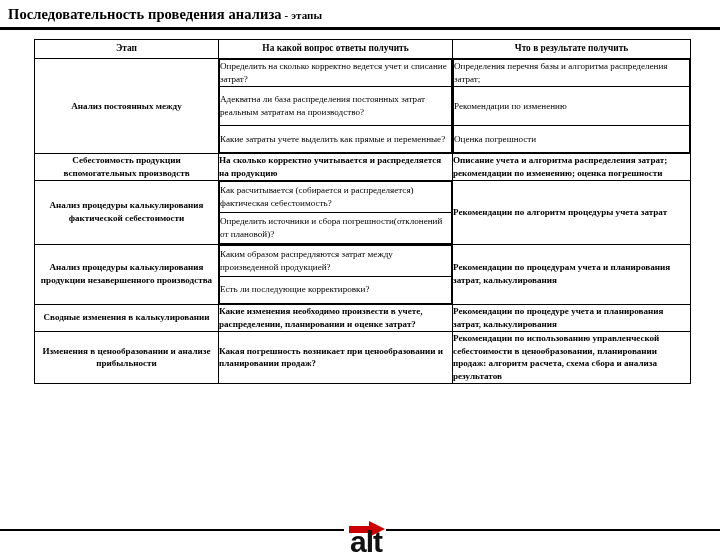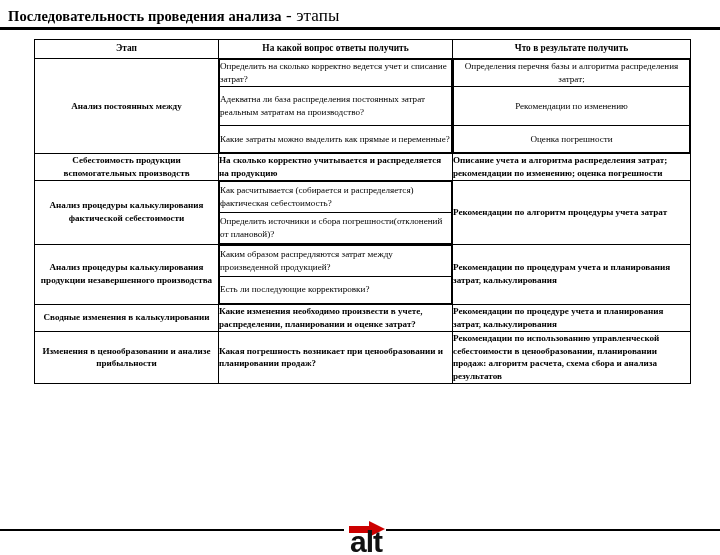--- a/index.html
+++ b/index.html
@@ -20,22 +20,22 @@
     position: absolute;
     left: 8px;
     top: 6px;
     font-size: 14.5px;
     font-weight: bold;
     letter-spacing: 0.1px;
     color: #000000;
     white-space: nowrap;
   }
   #slide-title .title-tail {
-    font-weight: normal;
-    font-size: 17px;
+    font-weight: bold;
+    font-size: 11px;
   }
   #title-rule {
     position: absolute;
     left: 0;
     top: 27px;
     width: 720px;
     height: 3px;
     background: #000000;
   }
 
@@ -86,21 +86,21 @@
     border: 0;
     border-bottom: 1px solid #000000;
     padding: 2px 3px 2px 4px;
     text-align: left;
     vertical-align: top;
     margin-left: 40px;
   }
   .sub-table tr:last-child td { border-bottom: 0; }
 
   .nested-host { padding: 0 !important; vertical-align: top; }
-  .result-stack { width: 100%; border-collapse: collapse; table-layout: fixed; text-align: center; }
+  .result-stack { width: 100%; border-collapse: collapse; table-layout: fixed; }
   .result-stack td {
     border: 0;
     border-bottom: 1px solid #000000;
     padding: 2px 3px 2px 4px;
     vertical-align: middle;
   }
   .result-stack tr:last-child td { border-bottom: 0; }
 
   .h26 { height: 26px; }
   .h38 { height: 38px; }
@@ -197,21 +197,21 @@
       <td class="nested-host">
         <table class="sub-table">
           <tbody>
               <tr>
                 <td class="h26">Определить на сколько корректно ведется учет и списание затрат?</td>
               </tr>
           <tr>
                 <td class="h38">Адекватна ли база распределения постоянных затрат реальным затратам на производство?</td>
               </tr>
           <tr>
-                <td class="h26">Какие затраты можно выделить как прямые и переменные?</td>
+                <td class="h26">Какие затраты учете выделить как прямые и переменные?</td>
               </tr>
         </tbody>
           </table>
       </td>
       <td class="nested-host">
         <table class="result-stack">
           <tbody>
               <tr>
                 <td class="h26">Определения перечня базы и алгоритма распределения затрат;</td>
               </tr>

